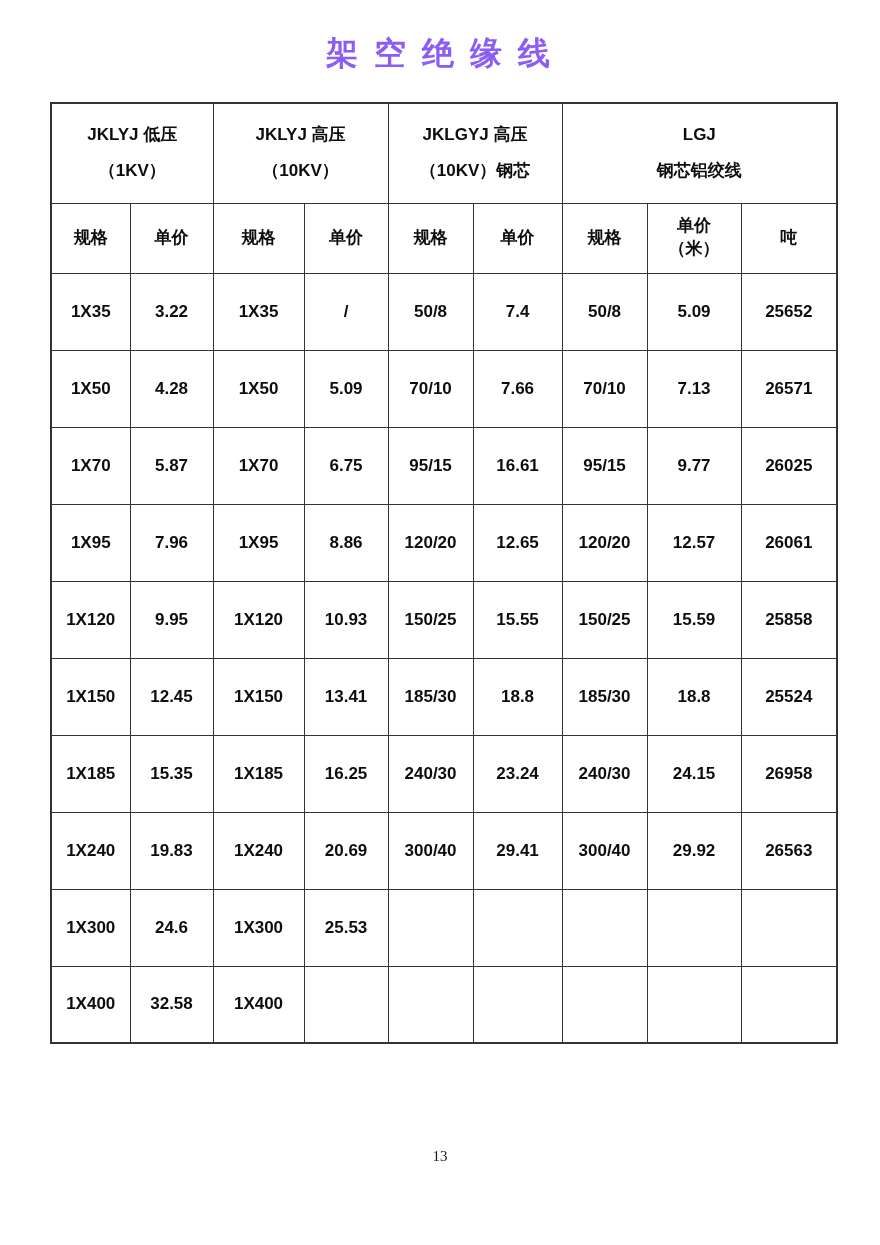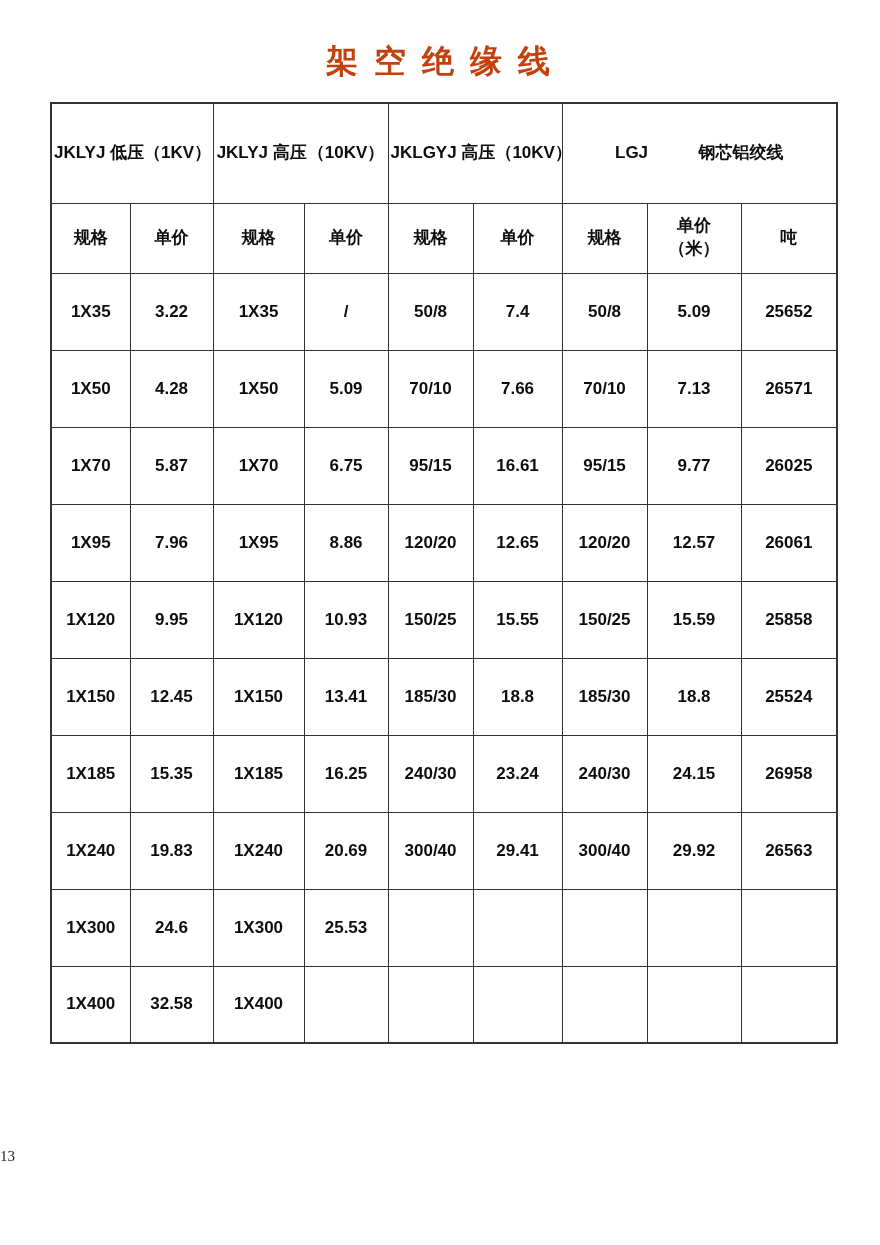--- a/index.html
+++ b/index.html
@@ -8,28 +8,28 @@
     position: relative;
     width: 880px;
     height: 1245px;
     margin: 0 auto;
     background: #ffffff;
     color: #000000;
     font-family: "Liberation Sans", sans-serif;
     overflow: hidden;
   }
   .title {
-    padding-top: 40px;
+    padding-top: 32px;
     height: 102px;
     text-align: center;
     font-family: "Liberation Serif", "DejaVu Serif", serif;
     font-weight: bold;
     font-size: 32px;
     letter-spacing: 4px;
-    color: #c2410c;
+    color: #8b5cf6;
   }
   table.price-table {
     border-collapse: collapse;
     table-layout: fixed;
     margin-left: 50px;
     width: 786px;
     border: 2px solid #333333;
   }
   table.price-table th,
   table.price-table td {
@@ -40,20 +40,21 @@
     color: #0d0d0d;
     overflow: hidden;
   }
   tr.group-row th {
     height: 100px;
     font-size: 17px;
     padding: 6px 2px;
   }
   .group-cell {
     display: flex;
+    flex-direction: column;
     justify-content: space-evenly;
     align-items: center;
     height: 100%;
   }
   .group-line { line-height: 1.2; white-space: nowrap; }
   tr.sub-row th {
     height: 70px;
     font-size: 17px;
     white-space: pre-line;
     line-height: 1.35;
@@ -61,20 +62,21 @@
   tbody td {
     height: 77px;
     font-size: 17px;
     letter-spacing: 0px;
   }
   .page-number {
     position: absolute;
     left: 0;
     top: 1148px;
     width: 100%;
+    text-align: center;
     font-family: "Liberation Serif", "DejaVu Serif", serif;
     font-size: 15px;
     color: #1a1a1a;
   }
 </style>
 </head>
 <body>
 
 <div class="page">
 

